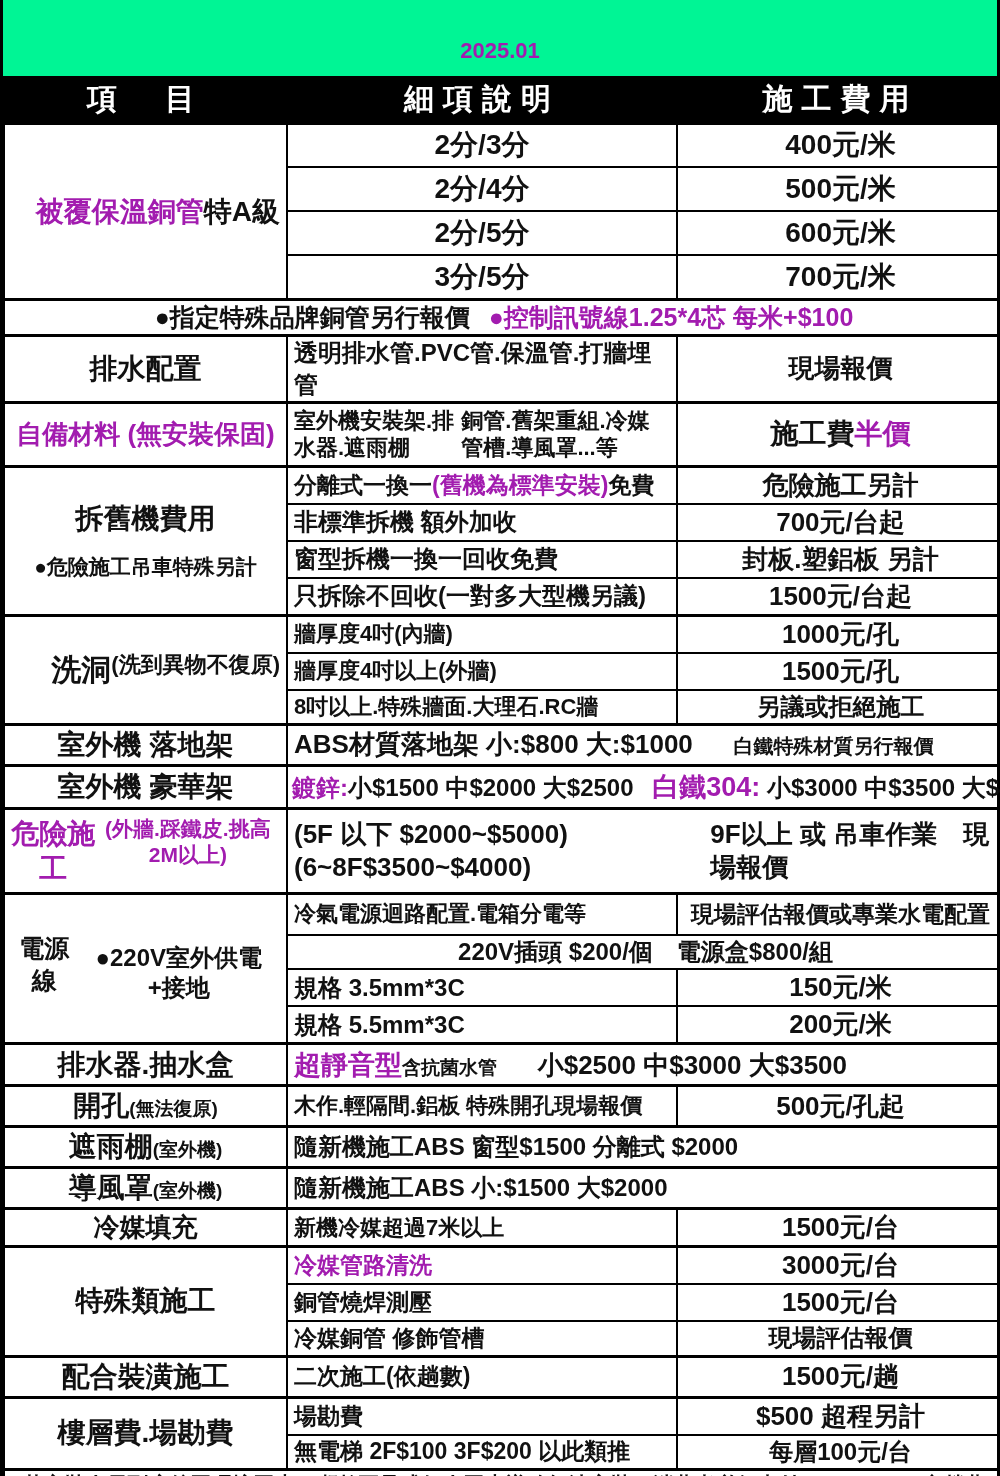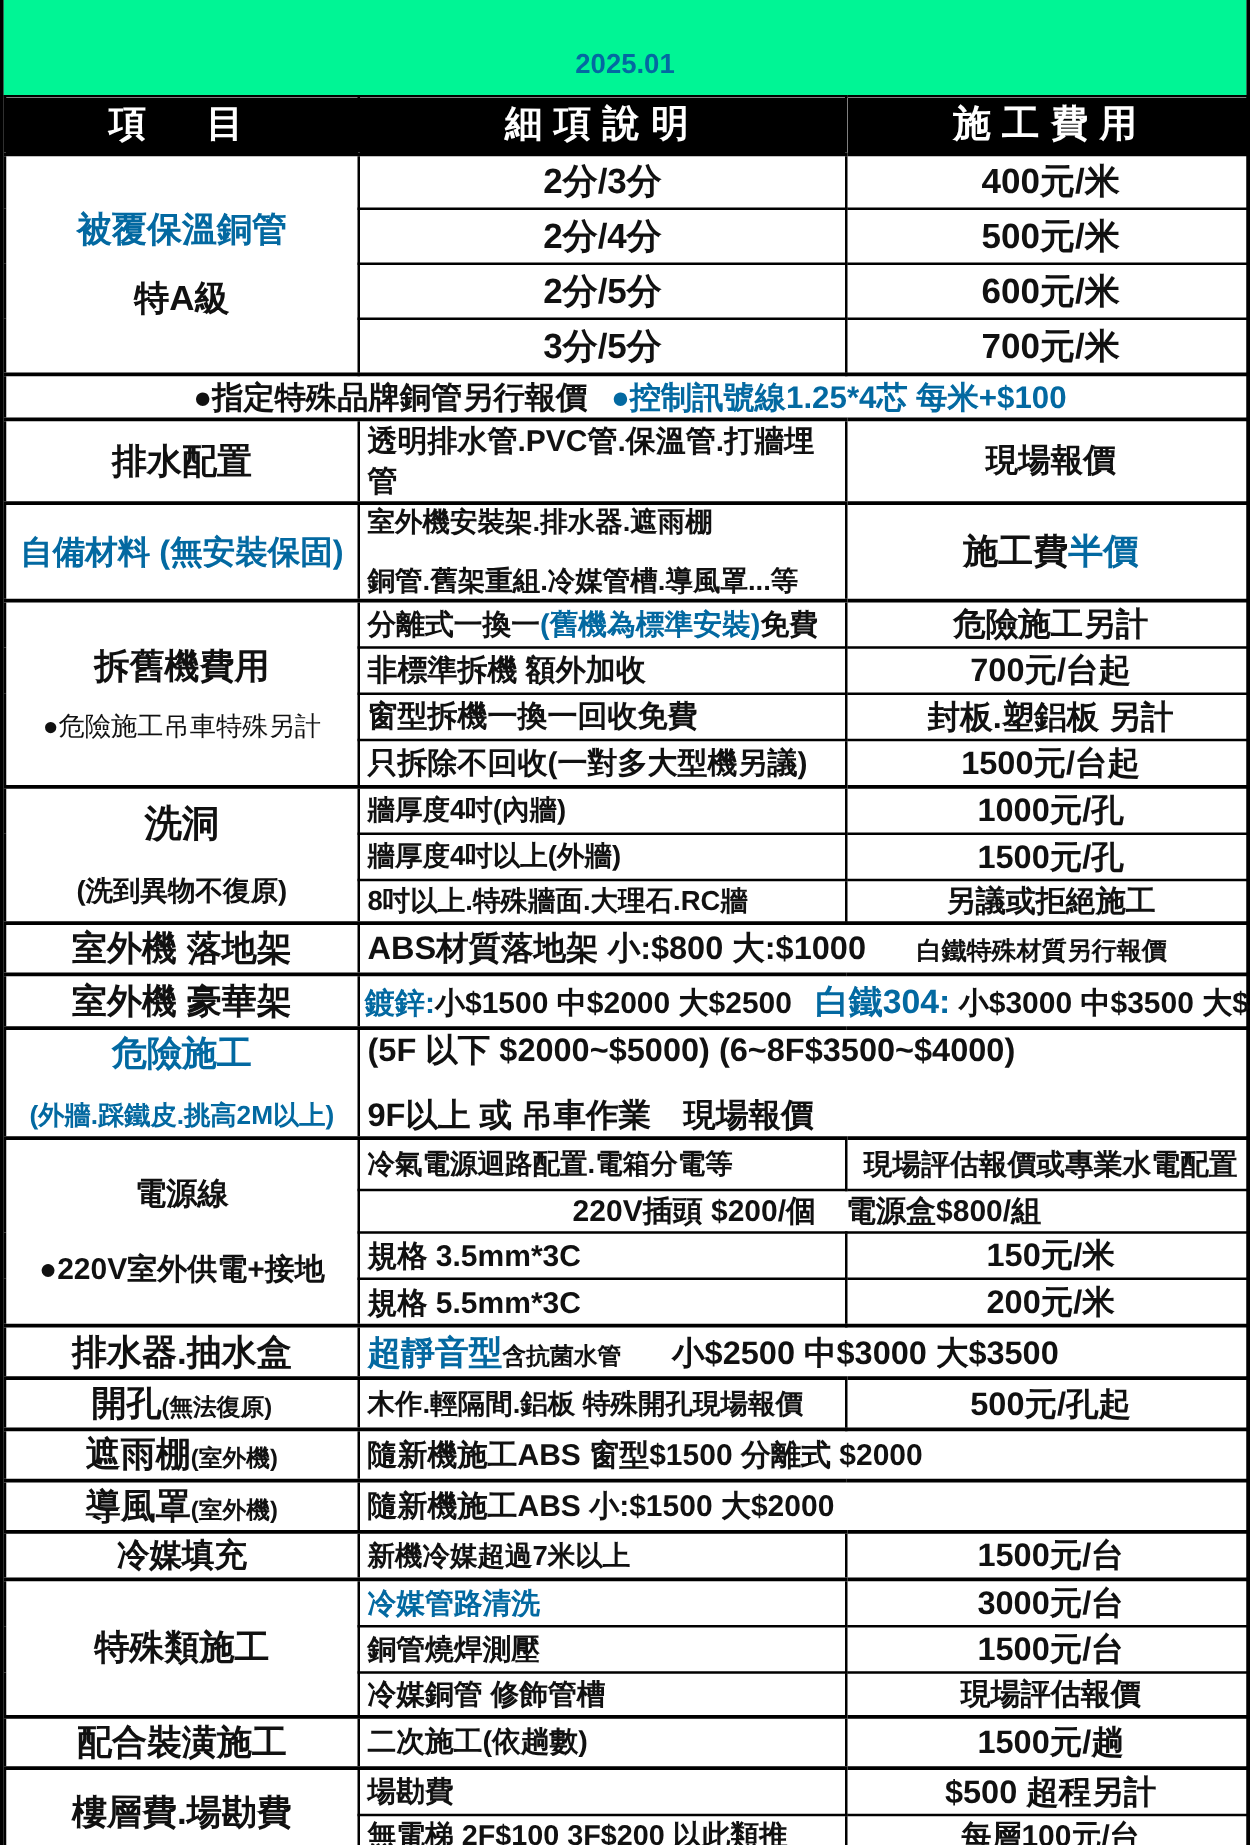--- a/index.html
+++ b/index.html
@@ -12,25 +12,25 @@
   
   table{border-collapse:collapse;table-layout:fixed;width:100%;}
   col.c1{width:283px;}col.c2{width:390px;}col.c3{width:327px;}
   td,th{border:2px solid #000;padding:0 6px;box-sizing:border-box;overflow:hidden;}
   tr.sec>td,tr.sec>th{border-top-width:3px;}
   thead th{background:#000;color:#fff;font-size:30px;font-weight:700;letter-spacing:9px;height:46px;border:2px solid #000;}
   .item{ text-align:center;font-weight:700;font-size:28px;}
   .detail{text-align:left;font-weight:700;font-size:24px;}
   .price{text-align:center;font-weight:700;font-size:26px;}
   .center{text-align:center;}
-  .red{color:#0369a1;}
+  .red{color:#a21caf;}
   .sub{font-size:19px;font-weight:700;}
   .small{font-size:20px;font-weight:700;}
-  .item-note{font-size:21px;font-weight:400;display:block;margin-top:15px;text-align:center;}
-  .stack{display:flex;flex-direction:column;justify-content:flex-end;line-height:1.25;gap:20px;}
+  .item-note{font-size:21px;font-weight:700;display:block;margin-top:15px;text-align:center;}
+  .stack{display:flex;justify-content:flex-end;line-height:1.25;}
   
   .h45{height:45px;} .h44{height:44px;} .h37{height:37px;} .h36{height:36px;}
   .h35{height:35px;} .h32{height:32px;} .h31{height:31px;}
   .h40{height:40px;} .h41{height:41px;} .h42{height:42px;} .h43{height:43px;}
   .h64{height:64px;} .h85{height:85px;} .h28{height:28px;} .h38{height:38px;}
   .notecell{font-size:25px;font-weight:700;text-align:center;}
   .foot1{font-size:21px;font-weight:700;text-align:center;}
   .gapL{margin-left:34px;}
   .gapS{margin-left:12px;}
   .big{font-size:28px;}

